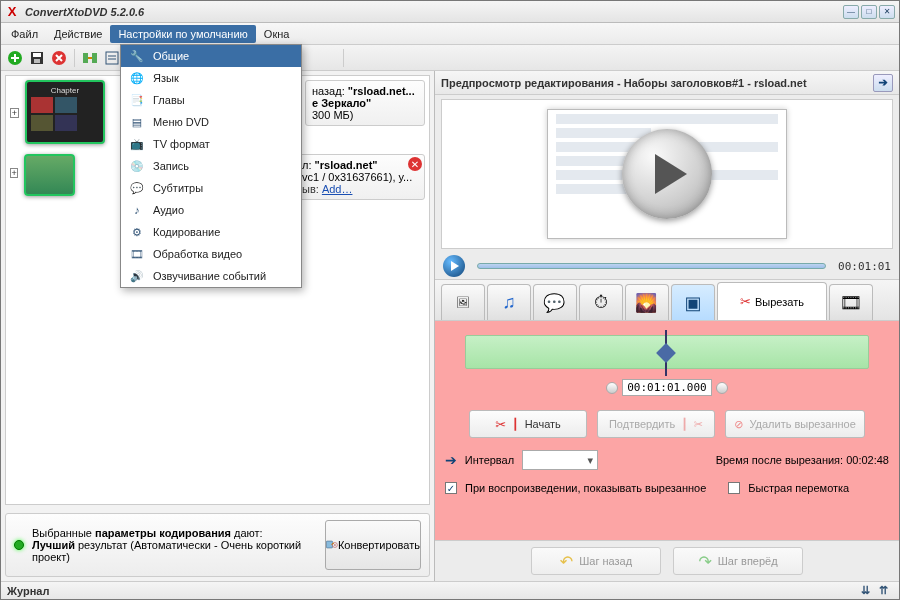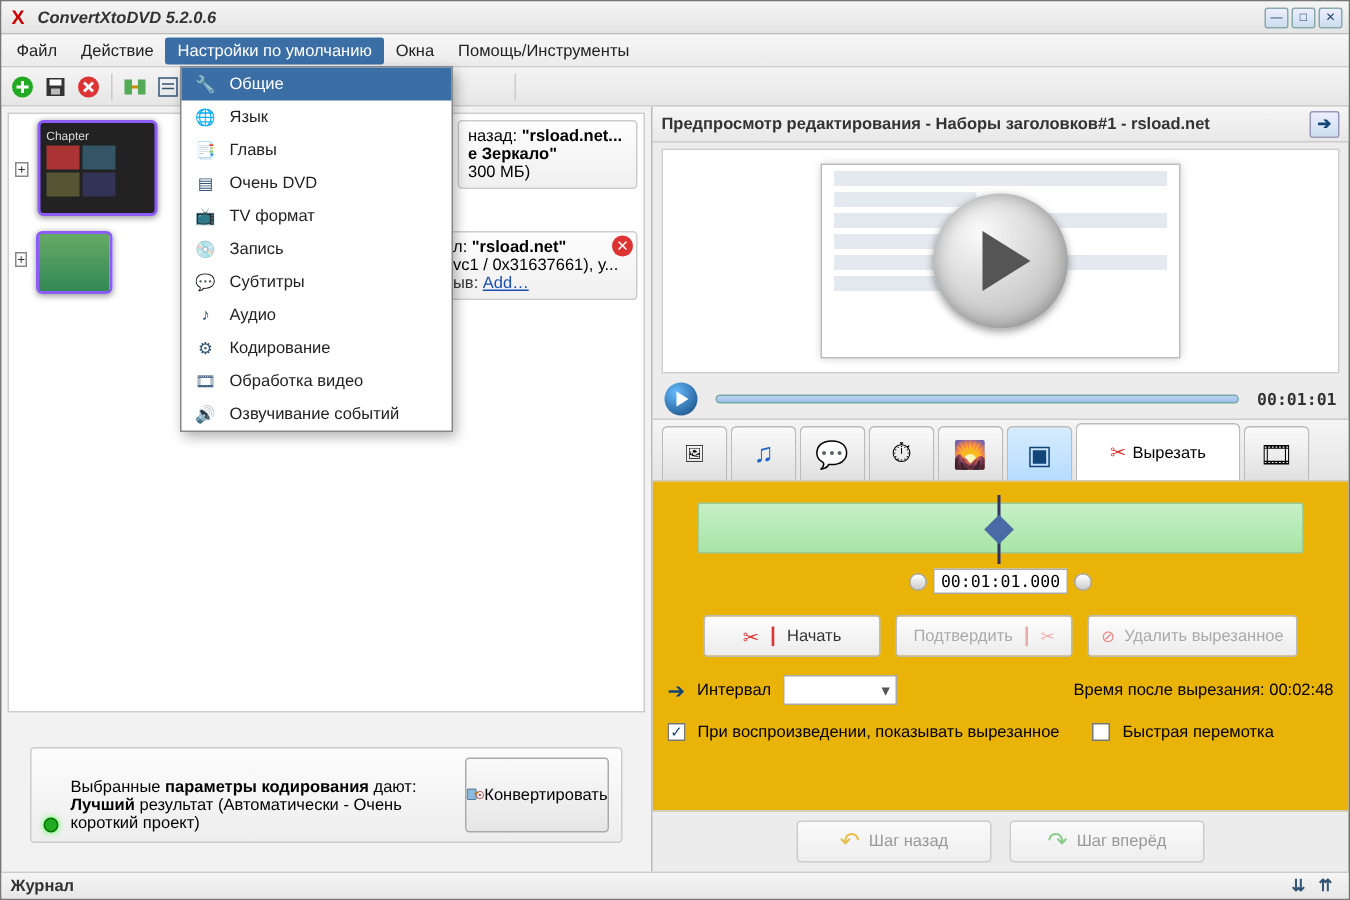--- a/index.html
+++ b/index.html
@@ -14,44 +14,44 @@
     .menuitem.active { background: #3a6ea5; color: #fff; }
     .toolbar { height: 26px; background: linear-gradient(#f4f4f4,#e6e6e6); border-bottom: 1px solid #ccc; display: flex; align-items: center; padding: 0 4px; gap: 2px; position: relative;}
     .tbtn { width: 20px; height: 20px; display: flex; align-items: center; justify-content: center; border-radius: 2px; cursor: pointer;}
     .tbtn svg { width: 16px; height: 16px; }
     .sep { width: 1px; height: 18px; background: #ccc; margin: 0 3px; }
     .main { flex:1; display:flex; overflow:hidden; }
     .left { width: 434px; border-right: 1px solid #bbb; display:flex; flex-direction:column; background:#f2f2f2; position:relative;}
     .right { flex:1; display:flex; flex-direction:column; }
     .listarea { flex:1; background:#fff; border:1px solid #ccc; margin:4px; padding:4px; overflow:hidden; position:relative;}
     .treeplus { width:10px;height:10px;border:1px solid #888;display:inline-flex;align-items:center;justify-content:center;font-size:9px;line-height:1;color:#333;background:#fff;}
-    .thumbbox { display:inline-block; vertical-align:top; border:2px solid #8b5cf6; box-shadow: 0 1px 4px rgba(0,0,0,.4); border-radius:4px; background:#222; }
+    .thumbbox { display:inline-block; vertical-align:top; border:2px solid #22c55e; box-shadow: 0 1px 4px rgba(0,0,0,.4); border-radius:4px; background:#222;text-align:center; }
     .infobox { display:inline-block; vertical-align:top; border:1px solid #ccc; border-radius:3px; padding:4px 6px; background:linear-gradient(#fdfdfd,#f0f0f0); margin-left:6px; position:relative;}
     .closebadge { position:absolute; top:2px; right:2px; width:14px;height:14px;border-radius:50%;background:#d33;color:#fff;display:flex;align-items:center;justify-content:center;font-size:10px;cursor:pointer;}
     .link { color:#1a4fb3; text-decoration:underline; cursor:pointer;}
-    .encodebar { margin:19px; border:1px solid #ccc; background:linear-gradient(#fdfdfd,#ededed); border-radius:3px; padding:6px 8px; display:flex; align-items:flex-end;}
+    .encodebar { margin:4px; border:1px solid #ccc; background:linear-gradient(#fdfdfd,#ededed); border-radius:3px; padding:6px 8px; display:flex; align-items:center;}
     .encodebar .light{ width:10px;height:10px;border-radius:50%;background:#2a2;border:1px solid #070;box-shadow:0 0 4px #4f4;margin-right:8px;}
     .convertbtn { width:96px; height:50px; border:1px solid #aaa; border-radius:3px; background:linear-gradient(#fafafa,#e6e6e6); display:flex; flex-direction:row; align-items:center; justify-content:center; cursor:pointer; margin-left:auto;}
     .preview-head { height:24px; background:linear-gradient(#f6f6f6,#e8e8e8); border-bottom:1px solid #ccc; display:flex; align-items:center; padding:0 6px; font-weight:bold; color:#333;}
     .preview-head .arrowbtn{ margin-left:auto;width:20px;height:18px;border:1px solid #99b;background:linear-gradient(#eef,#cde);border-radius:2px;display:flex;align-items:center;justify-content:center;color:#147;cursor:pointer;}
     .preview-video { height:150px; background:#fff; border:1px solid #ccc; margin:4px 6px; position:relative; display:flex;align-items:center;justify-content:center;}
     .playbig { width:90px;height:90px;border-radius:50%;background:radial-gradient(circle at 35% 30%, #fafafa 0%, #d0d0d0 55%, #a5a5a5 100%);box-shadow: inset 0 0 12px rgba(0,0,0,.3), 0 2px 6px rgba(0,0,0,.4); display:flex;align-items:center;justify-content:center;position:absolute;}
     .playbig::after{content:"";border-left:32px solid #555;border-top:20px solid transparent;border-bottom:20px solid transparent;margin-left:8px;}
     .fakepage { width:240px;height:130px;background:#fff;border:1px solid #bbb;box-shadow:0 0 6px rgba(0,0,0,.2);}
     .fakepage .row{height:10px;margin:4px 8px;background:#e4e9ef;}
     .playbar { height:26px; display:flex; align-items:center; padding:0 8px; gap:6px;}
     .playsmall { width:22px;height:22px;border-radius:50%;background:radial-gradient(circle at 35% 30%, #6bf 0%, #147 100%);display:flex;align-items:center;justify-content:center;cursor:pointer;}
     .playsmall::after{content:"";border-left:8px solid #fff;border-top:5px solid transparent;border-bottom:5px solid transparent;margin-left:2px;}
     .slider { flex:1;height:6px;background:linear-gradient(#bcd3f0,#9fbfe8);border:1px solid #7aa;border-radius:3px;margin:0 6px;position:relative;}
-    .timelabel { color:#333; font-family:monospace;font-weight:bold;}
+    .timelabel { color:#333; font-family:monospace;}
     .tabstrip { height:42px; background:linear-gradient(#f5f5f5,#e4e4e4); border-top:1px solid #ccc; border-bottom:1px solid #ccc; display:flex; align-items:flex-end; padding:0 6px;}
     .tab { width:44px;height:36px;border:1px solid #bbb;border-bottom:none;border-radius:4px 4px 0 0;margin-right:2px;display:flex;align-items:center;justify-content:center;background:linear-gradient(#fafafa,#e0e0e0);cursor:pointer;position:relative;}
     .tab.active { background:#fff; height:38px; z-index:2;}
     .tab.cut { width:110px; display:flex;align-items:center;justify-content:center;gap:4px;}
-    .edarea { flex:1; background:#eab308; padding:8px 10px; display:flex; flex-direction:column; gap:8px; border-bottom:1px solid #ccc;}
+    .edarea { flex:1; background:#fca5a5; padding:8px 10px; display:flex; flex-direction:column; gap:8px; border-bottom:1px solid #ccc;}
     .timeline { height:34px; border:1px solid #9c9; background:linear-gradient(#c6f0c6,#a7e4a7); border-radius:2px; margin:6px 20px 0 20px; position:relative;}
     .playhead { position:absolute; left:48%; top:-6px; width:14px;height:46px;}
     .playhead::before{content:"";position:absolute;left:6px;top:0;width:2px;height:46px;background:#336;}
     .playhead::after{content:"";position:absolute;left:0;top:16px;width:14px;height:14px;background:#4a6aa5;transform:rotate(45deg);}
     .timeinput { display:flex; align-items:center; justify-content:center; gap:4px; margin-top:2px;}
     .timeinput .knob{width:12px;height:12px;border-radius:50%;background:linear-gradient(#fff,#ccc);border:1px solid #aaa;}
     .timebox { border:1px solid #aaa;padding:1px 4px;background:#fff;font-family:monospace;}
     .btnrow { display:flex; gap:10px; justify-content:center; margin-top:6px;}
     .actbtn { min-width:118px;height:28px;border:1px solid #bbb;border-radius:3px;background:linear-gradient(#fdfdfd,#ececec);display:flex;align-items:center;justify-content:center;gap:6px;cursor:pointer;color:#333;}
     .actbtn.disabled{color:#aaa;cursor:default;}
@@ -85,38 +85,37 @@
     <span class="winbtn">—</span>
     <span class="winbtn">□</span>
     <span class="winbtn">✕</span>
   </div>
 
   <div class="menubar">
     <span class="menuitem">Файл</span>
     <span class="menuitem">Действие</span>
     <span class="menuitem active">Настройки по умолчанию</span>
     <span class="menuitem">Окна</span>
-    <span class="menuitem">Помощь/Инструменты</span>
 
     <div class="dropdown">
       <div class="dd-item hover">
         <span class="dd-icon">🔧</span>
         <span>Общие</span>
       </div>
       <div class="dd-item">
         <span class="dd-icon">🌐</span>
         <span>Язык</span>
       </div>
       <div class="dd-item">
         <span class="dd-icon">📑</span>
         <span>Главы</span>
       </div>
       <div class="dd-item">
         <span class="dd-icon">▤</span>
-        <span>Очень DVD</span>
+        <span>Меню DVD</span>
       </div>
       <div class="dd-item">
         <span class="dd-icon">📺</span>
         <span>TV формат</span>
       </div>
       <div class="dd-item">
         <span class="dd-icon">💿</span>
         <span>Запись</span>
       </div>
       <div class="dd-item">

